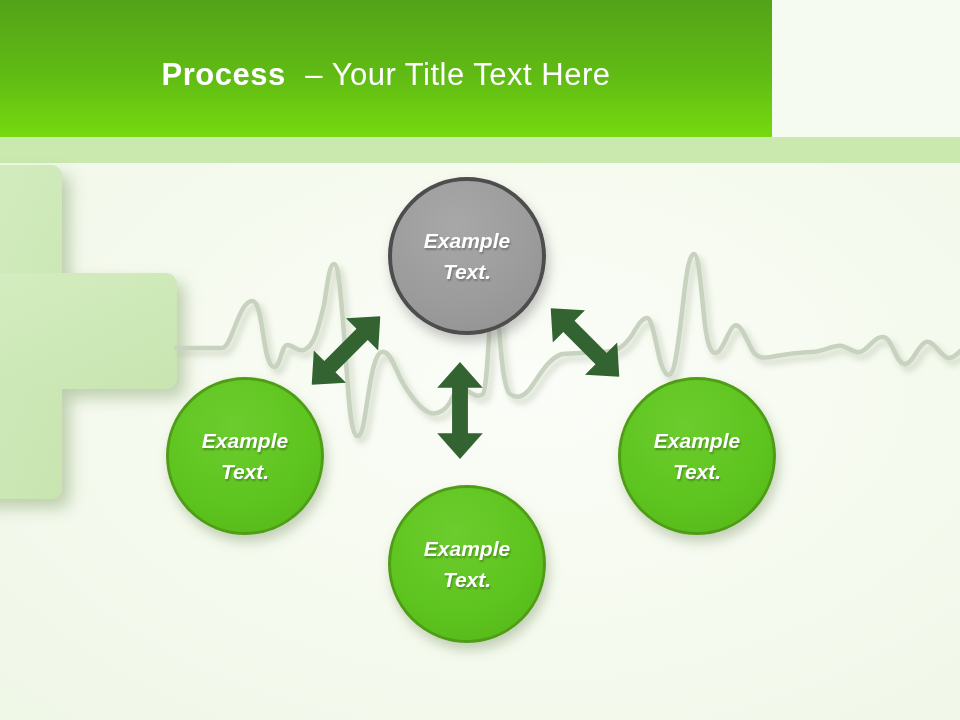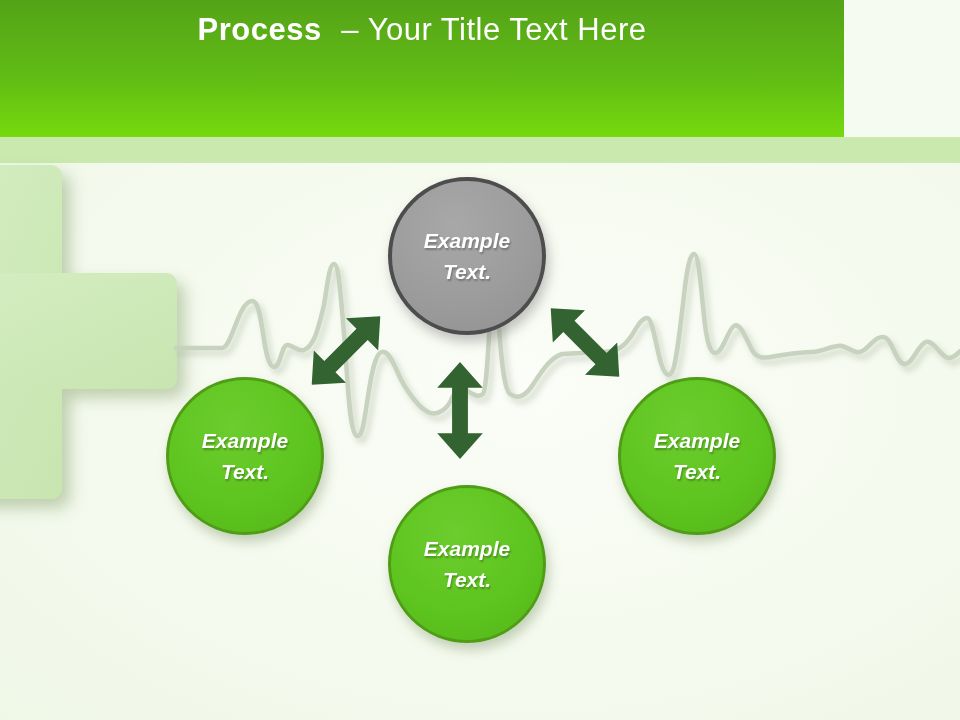--- a/index.html
+++ b/index.html
@@ -11,23 +11,23 @@
   .slide {
     position: relative;
     width: 960px; height: 720px;
     background: #f6fbf1;
     overflow: hidden;
   }
 
   
   .header {
     position: absolute; left: 0; top: 0;
-    width: 844px; height: 137px;
+    width: 772px; height: 137px;
     background: linear-gradient(180deg, #54a318 0%, #60bb14 55%, #76da0e 100%);
-    display: flex; align-items: flex-start; justify-content: center;
+    display: flex; align-items: center; justify-content: center;
   }
   .header-title {
     margin: 0; padding-top: 12px;
     color: #ffffff; font-size: 31px; font-weight: 400;
     letter-spacing: 0.5px;
   }
   .title-bold { font-weight: 700; }
   .title-rest { font-weight: 400; margin-left: 0.34em; }
 
   .header-strip {

